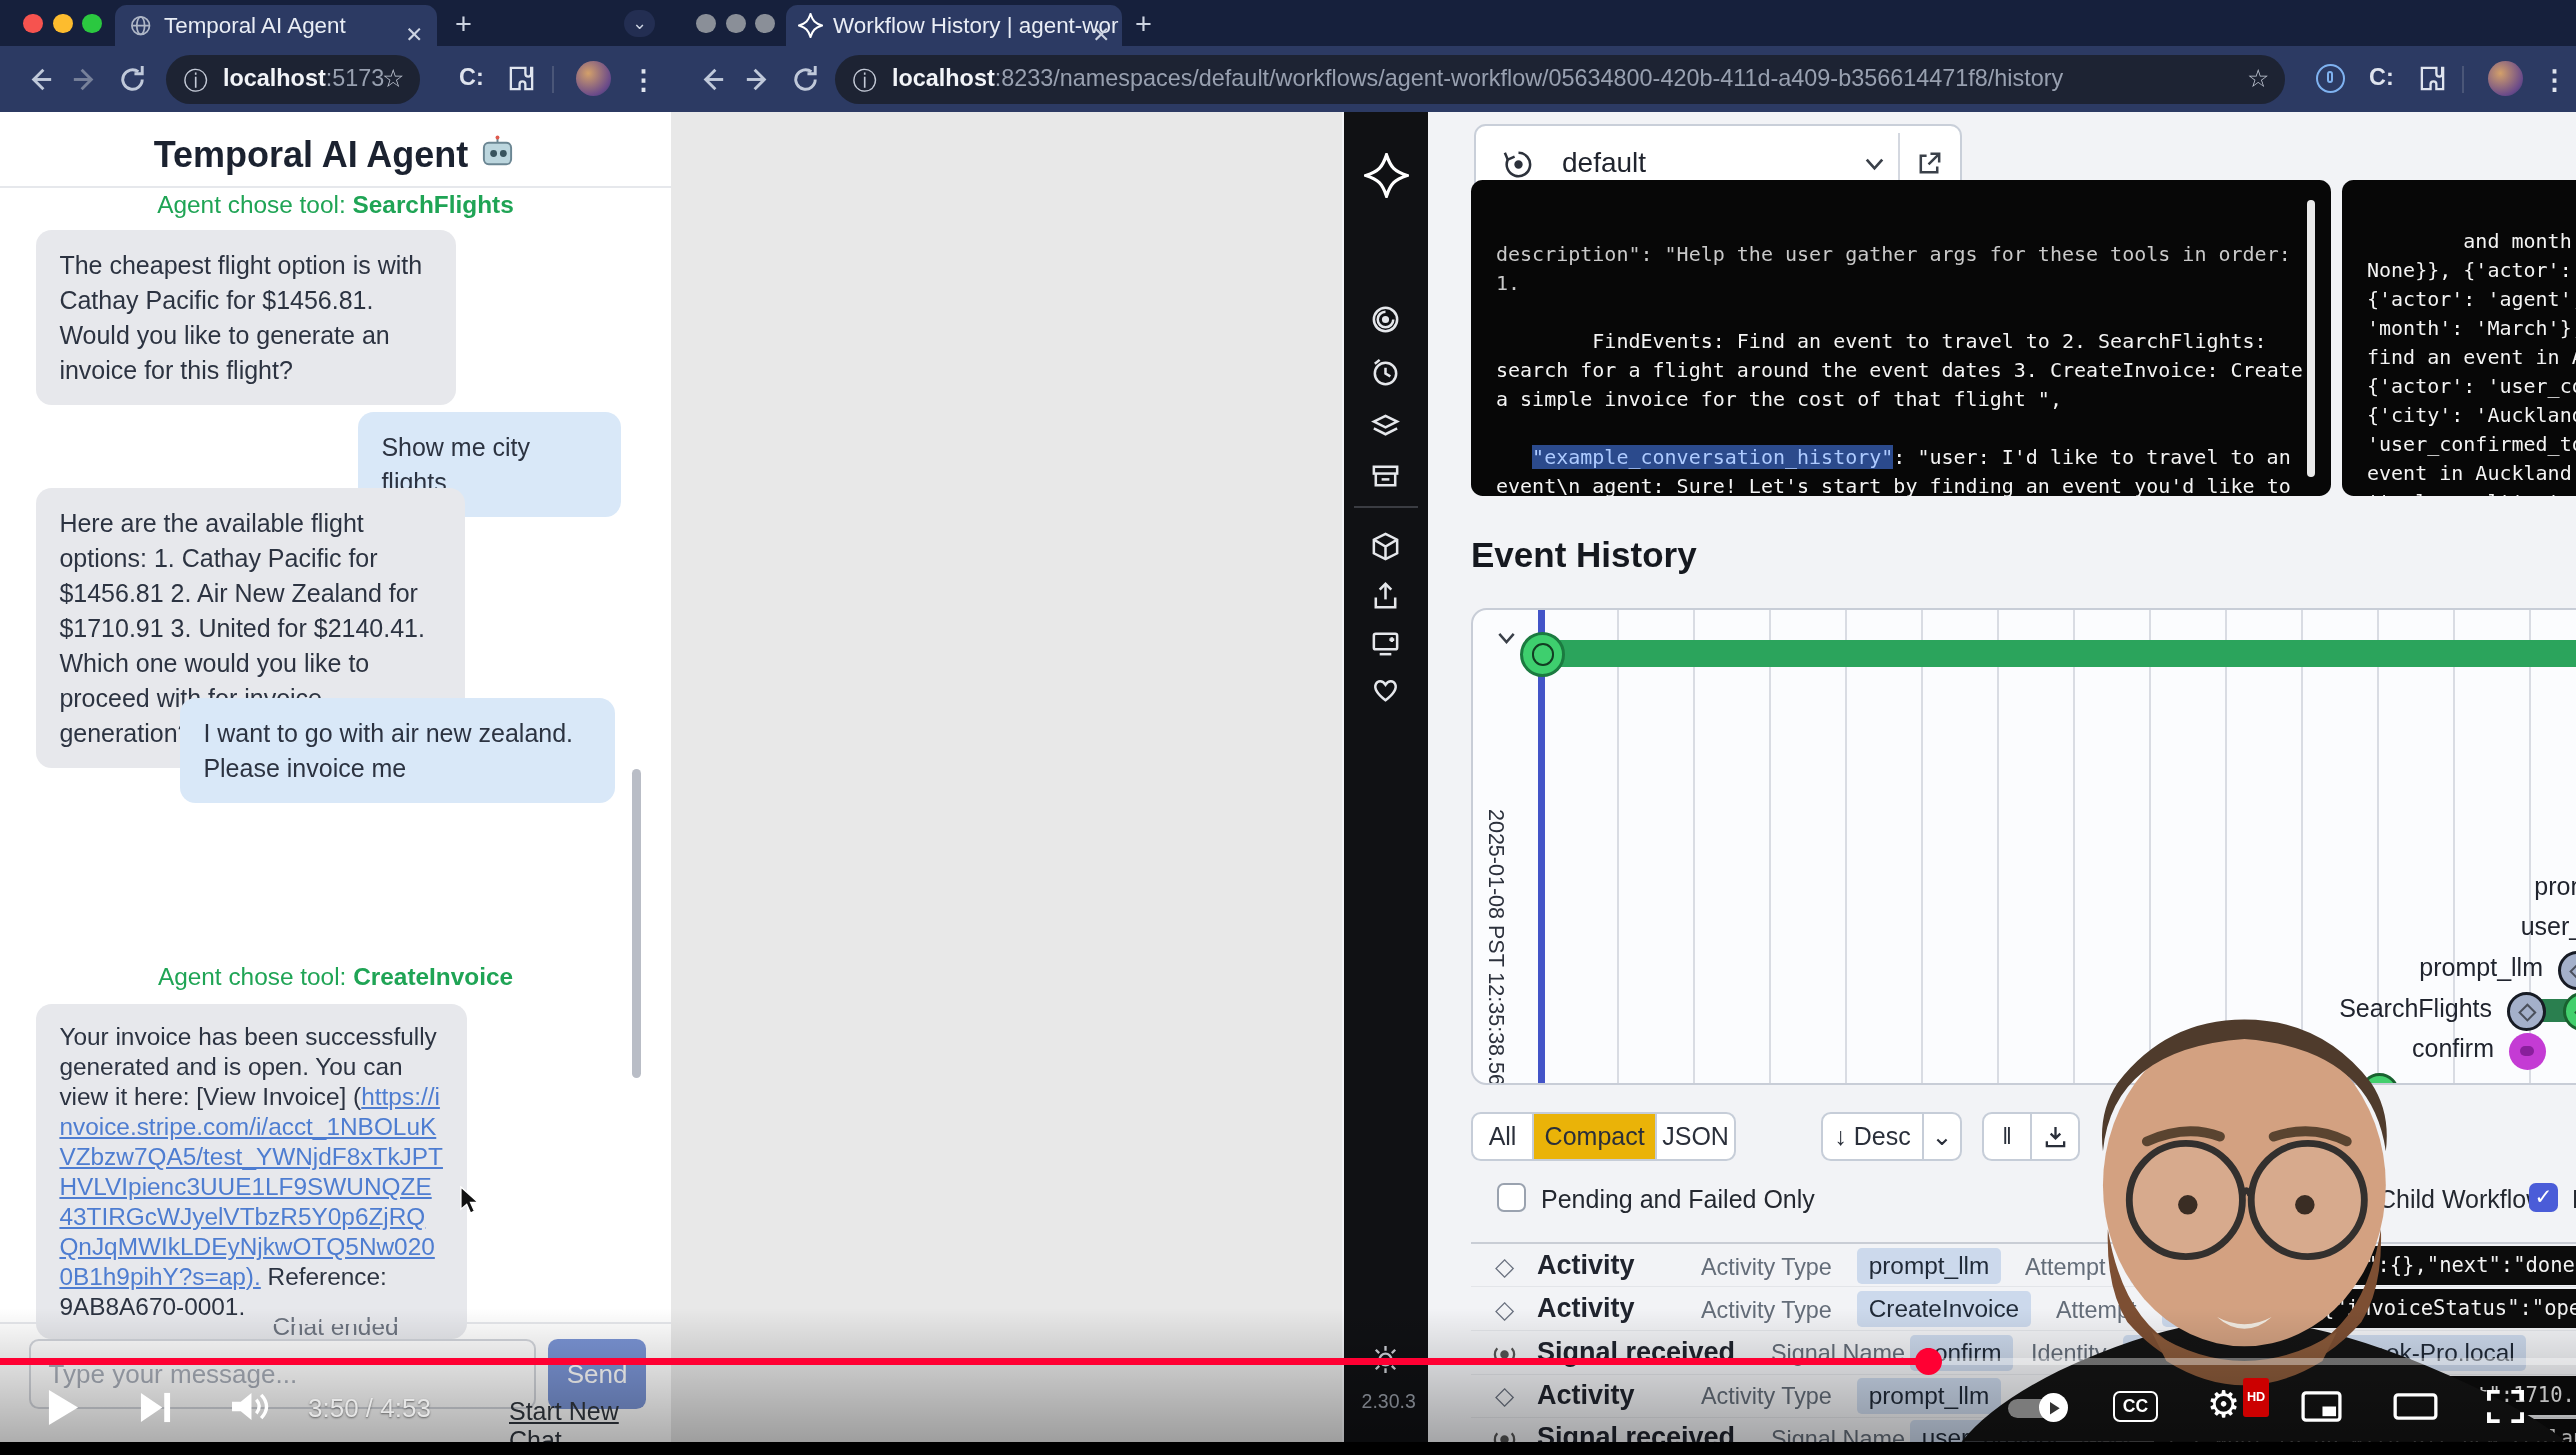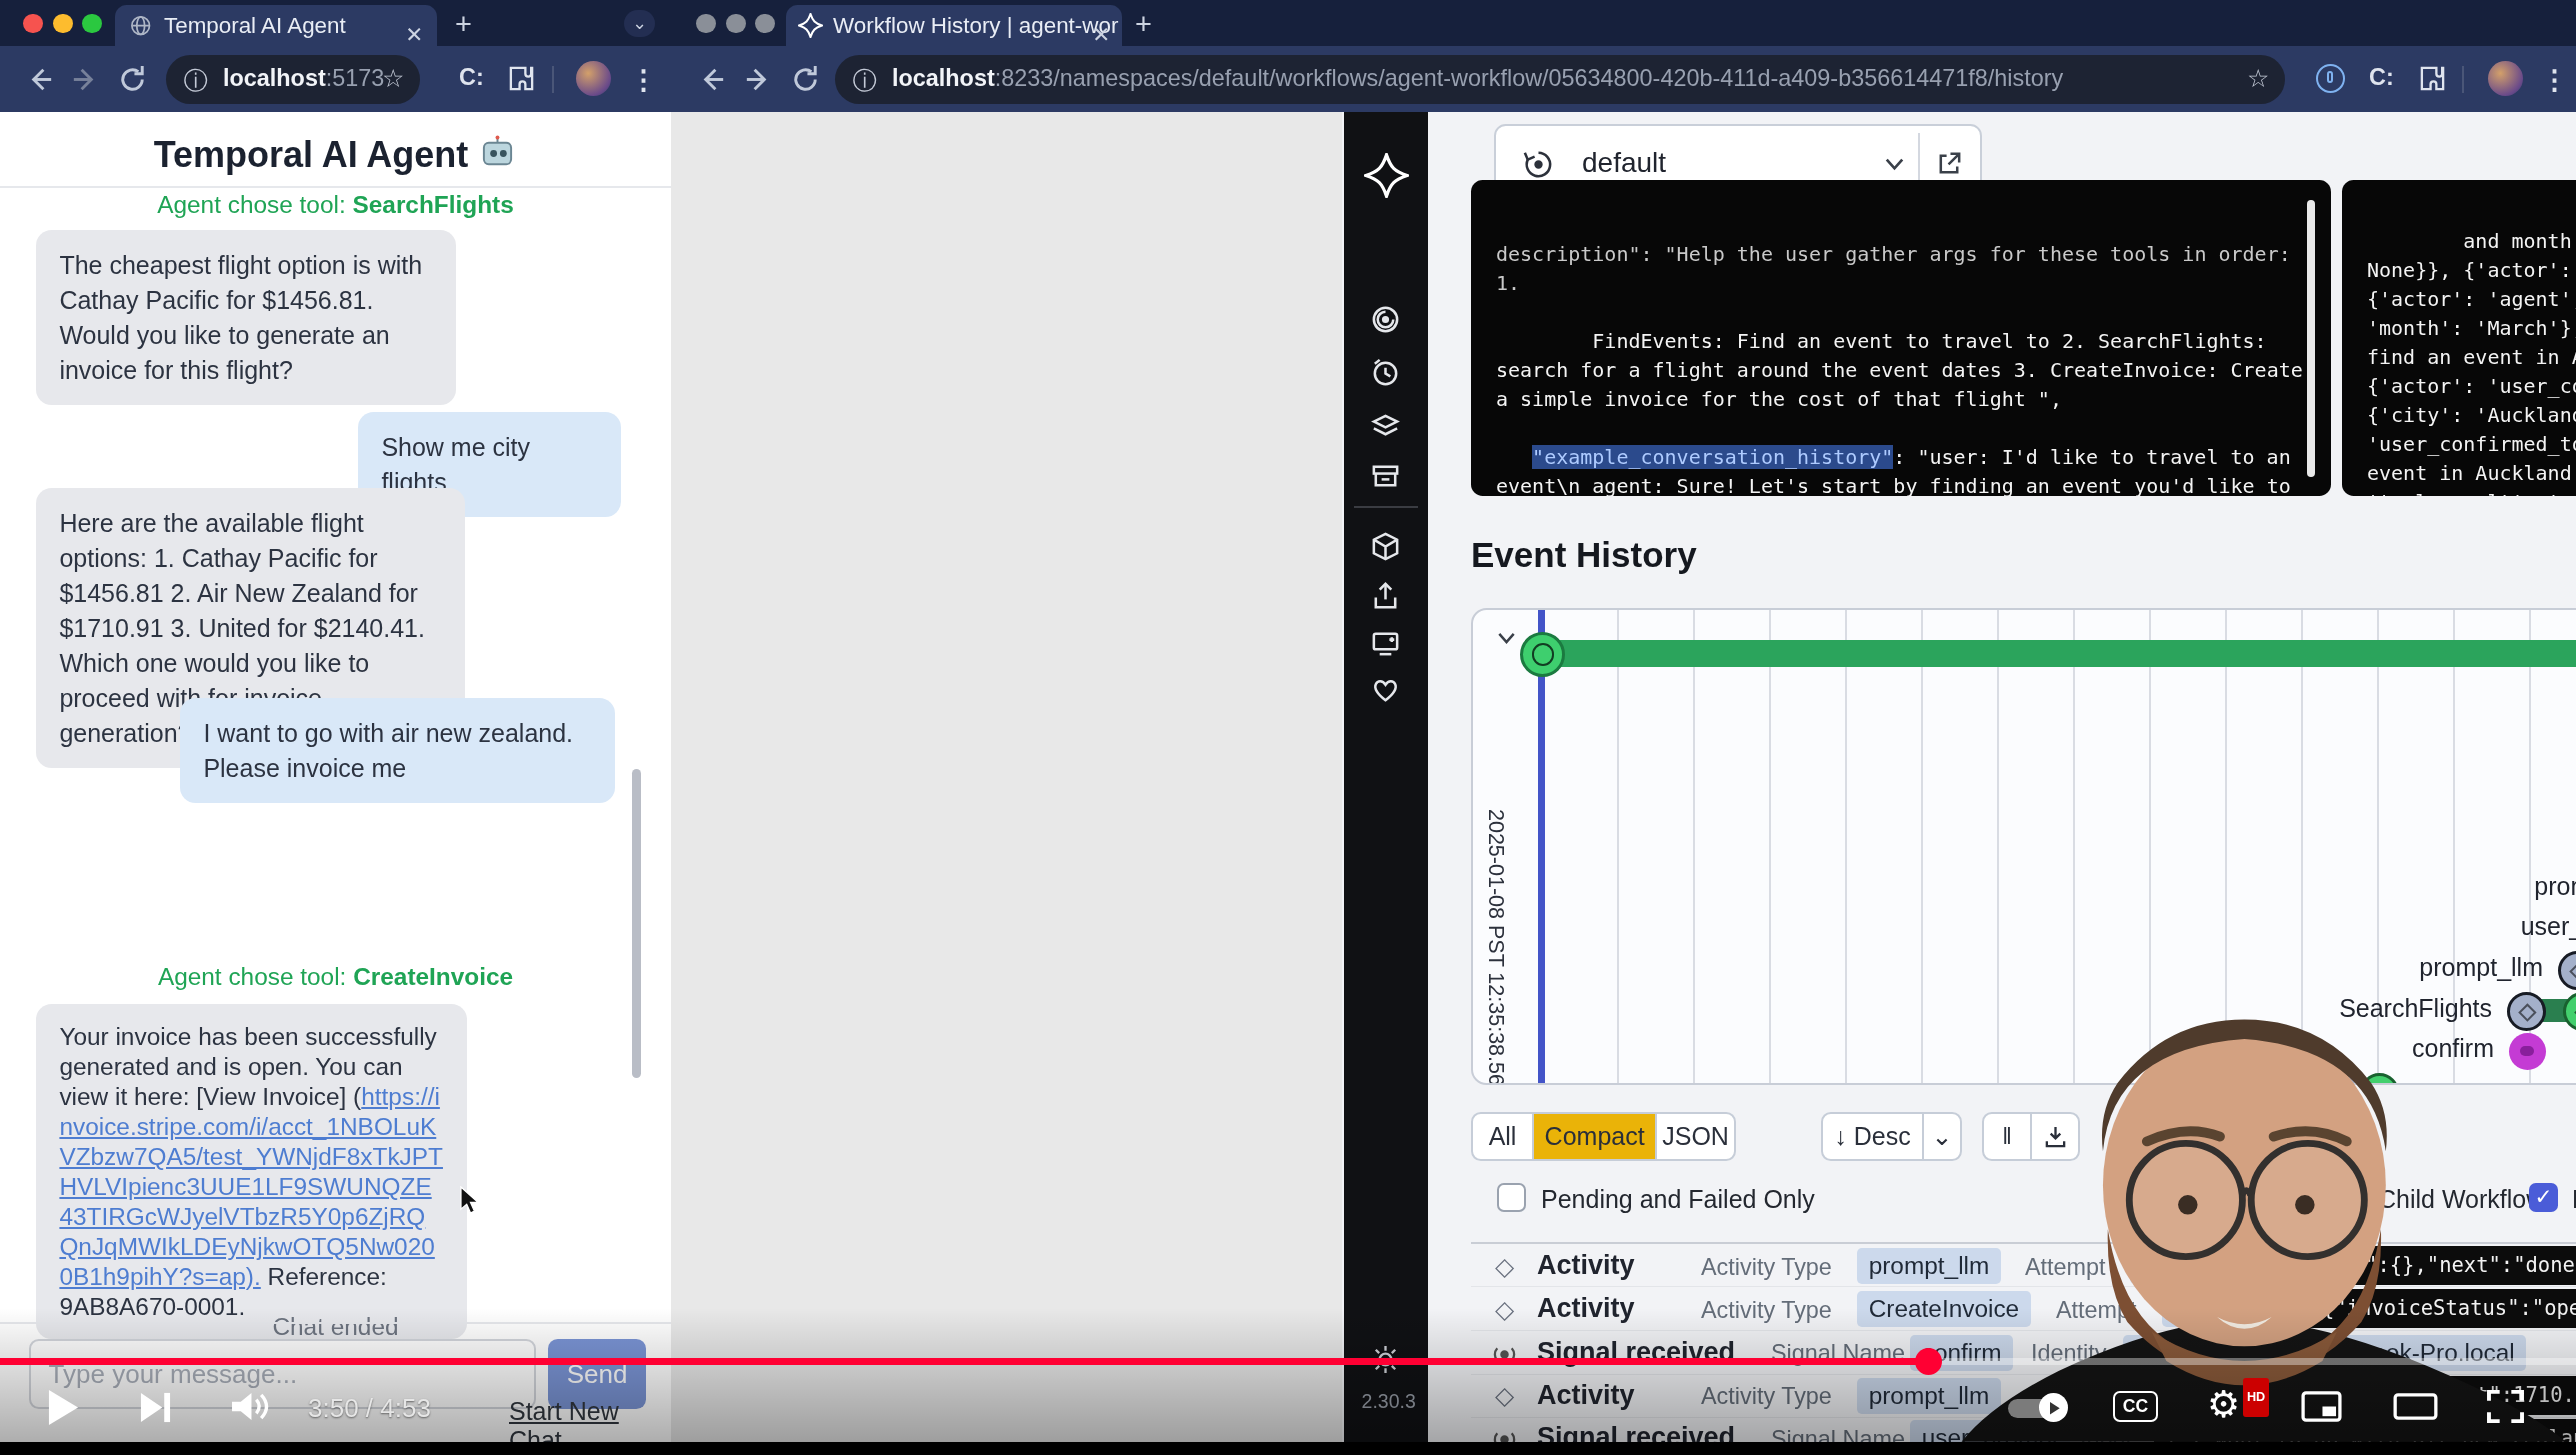--- a/index.html
+++ b/index.html
@@ -47,21 +47,21 @@
              border-radius:9.8px; color:#fff; font-size:26px; text-align:center; line-height:70px; }
   .newchat { position:absolute; left:509px; top:1285px; font-size:25px; color:#31373f;
              text-decoration:underline; }
   .chatscroll { position:absolute; left:632px; top:657px; width:8.8px; height:309px; background:#b9bdc6; border-radius:4.9px; }
 
   
   .rpage { position:absolute; left:671px; top:112px; width:1905px; height:1330px; background:#f2f3f6; }
   .sidenav { position:absolute; left:2px; top:0; width:84px; height:1330px; background:#101114; }
   .snic { position:absolute; left:25px; }
   .nspill { position:absolute; left:132px; top:11.7px; width:488px; height:78px; background:#fff;
-            border:2px solid #c9cfd9; border-radius:11.7px;margin-left:20px; }
+            border:2px solid #c9cfd9; border-radius:11.7px; }
   .nspill .lbl { position:absolute; left:86px; top:21.5px; font-size:28px; color:#20242e; }
   .codepanel { position:absolute; top:68px; height:316px; background:#070707; border-radius:11.7px;
                padding:17.6px 25px; overflow:hidden; color:#f4f4f4;
                font-family:"DejaVu Sans Mono", monospace; font-size:20px; line-height:29px;
                white-space:pre-wrap; word-break:break-word; }
   .codehl { background:#2b4a8c; color:#aecbff; }
   .pscroll { position:absolute; width:7.8px; background:#e9e9e9; border-radius:3.9px; }
   .evh1 { position:absolute; left:129px; top:423px; font-size:35px; font-weight:bold; color:#15181f; }
 
   .tlcard { position:absolute; left:129px; top:496px; width:1710px; height:477px; background:#fbfcfe;

